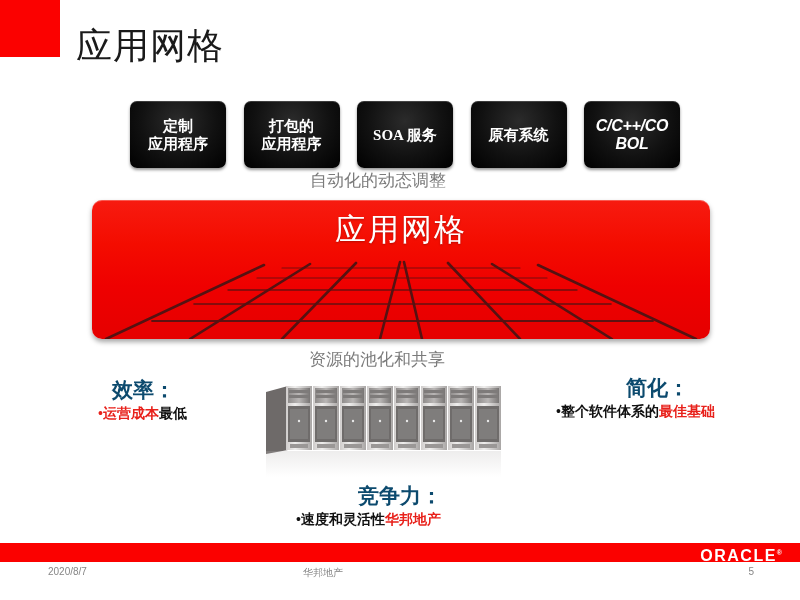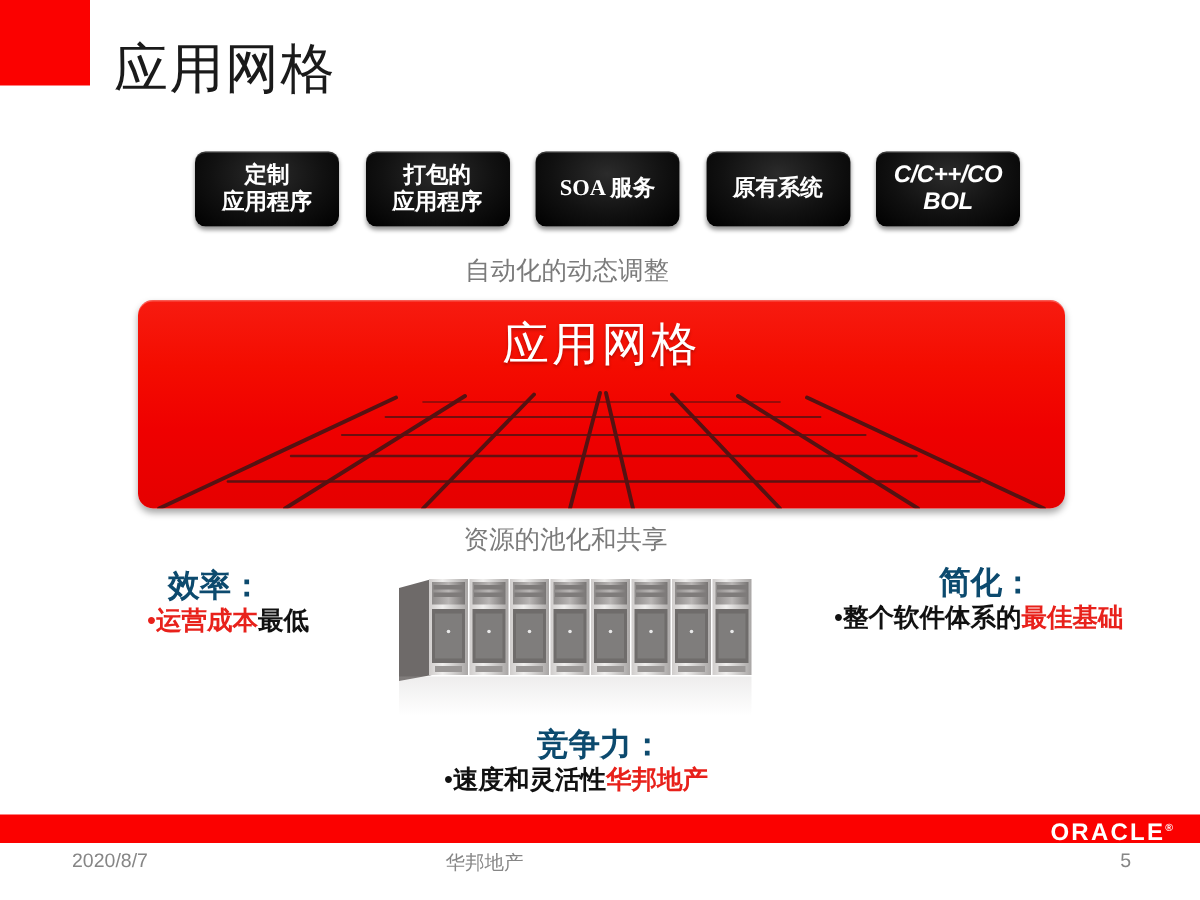--- a/index.html
+++ b/index.html
@@ -35,21 +35,21 @@
     letter-spacing: 1px;
     white-space: nowrap;
   }
 
   
   #box-row {
     position: absolute;
     left: 130px;
     top: 101px;
     width: 550px;
-    height: 50px;
+    height: 67px;
     display: flex;
     justify-content: space-between;
     align-items: stretch;
   }
   .black-box {
     width: 96px;
     border-radius: 7px;
     background: radial-gradient(ellipse at 50% 30%, #2b2b2b 0%, #111111 55%, #000000 100%);
     box-shadow: 0 2px 3px rgba(0,0,0,0.42), inset 0 1px 0 rgba(255,255,255,0.18);
     display: flex;
@@ -132,21 +132,21 @@
     font-family: "Liberation Serif", "DejaVu Serif", serif;
     font-weight: bold;
     font-size: 21px;
     line-height: 25px;
     color: #0c4a6e;
     white-space: nowrap;
   }
   .callout .bullet {
     font-family: "Liberation Serif", "DejaVu Serif", serif;
     font-weight: bold;
-    font-size: 17px;
+    font-size: 14px;
     line-height: 22px;
     color: #111111;
     white-space: nowrap;
   }
   .em-red { color: #e8211b; }
 
   #callout-left { left: 98px; top: 378px; text-align: left; }
   #callout-left .heading { padding-left: 14px; }
 
   #callout-right { left: 556px; top: 376px; text-align: left; }
@@ -173,21 +173,21 @@
     font-weight: bold;
     font-size: 16px;
     line-height: 17px;
     letter-spacing: 1.5px;
   }
   #oracle-logo sup { font-size: 7px; vertical-align: super; letter-spacing: 0; }
   .footer-text {
     position: absolute;
     top: 566px;
     font-family: "Liberation Sans", "DejaVu Sans", sans-serif;
-    font-size: 13px;
+    font-size: 10px;
     color: #868686;
     white-space: nowrap;
   }
   #footer-date { left: 48px; }
   #footer-center { left: 0; width: 646px; text-align: center; }
   #footer-page { right: 46px; }
 </style>
 </head>
 <body>
 

